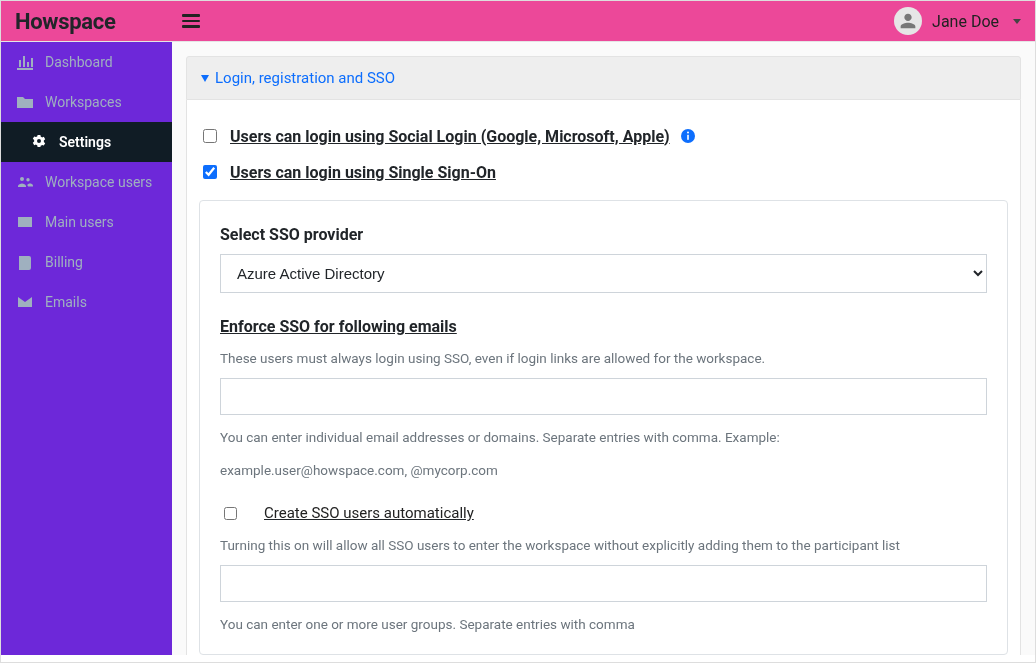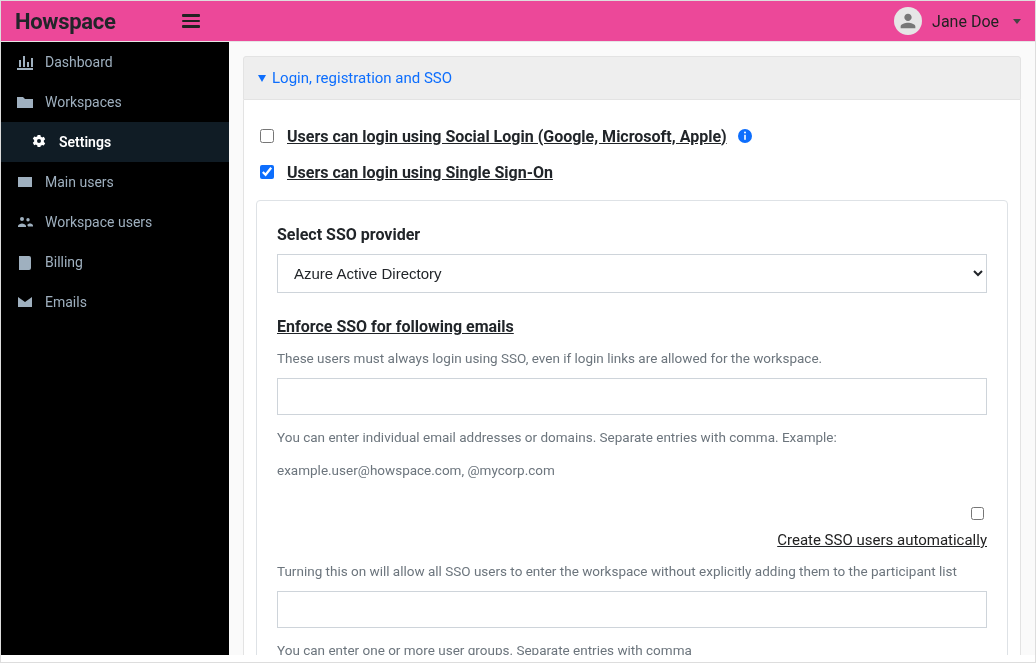--- a/index.html
+++ b/index.html
@@ -54,22 +54,22 @@
   .username { font-size: 16px; color: #222; }
   .caret-down {
     width: 0; height: 0;
     border-left: 4px solid transparent;
     border-right: 4px solid transparent;
     border-top: 5px solid #444;
     margin-left: 4px;
   }
   .layout { display: flex; height: calc(100% - 48px); }
   .sidebar {
-    width: 228px;
-    background: #000000;
+    width: 171px;
+    background: #6d28d9;
     color: #9fb0bf;
     flex-shrink: 0;
   }
   .side-item {
     display: flex; align-items: center; gap: 12px;
     padding: 12px 16px;
     cursor: pointer;
     font-size: 14px;
   }
   .side-item.active { background: #101c25; color: #fff; font-weight: 600; padding-left: 30px; }
@@ -129,21 +129,21 @@
     padding: 9px 12px;
     font-size: 15px;
     border: 1px solid #ced4da;
     border-radius: 0;
     margin-top: 10px;
     background: #fff;
     color: #212529;
   }
   .mt20 { margin-top: 24px; text-decoration: underline; }
   .mt12 { margin-top: 12px; }
-  .sub-check { display:flex; align-items:flex-end; gap:8px;flex-direction:column; }
+  .sub-check { display:flex; align-items:center; gap:24px; }
   .sub-check input[type=checkbox]{ width:13px; height:13px; cursor:pointer; }
   .sub-check label { font-size: 15px; color:#222; }
 </style>
 </head>
 <body>
 
 <div class="topbar">
   <span class="brand">Howspace</span>
   <span class="topbar-gap"></span>
   <span class="hamburger">
@@ -185,32 +185,32 @@
       <span class="icon">
         <svg viewBox="0 0 16 16" fill="currentColor">
             <path d="M9.4 1l.4 1.8c.5.2.9.4 1.3.7l1.7-.7 1.4 2.4-1.4 1.2c0 .3.1.5.1.8s0 .5-.1.8l1.4 1.2-1.4 2.4-1.7-.7c-.4.3-.8.5-1.3.7L9.4 13H6.6l-.4-1.8c-.5-.2-.9-.4-1.3-.7l-1.7.7L1.8 8.8l1.4-1.2c0-.3-.1-.5-.1-.8s0-.5.1-.8L1.8 4.8l1.4-2.4 1.7.7c.4-.3.8-.5 1.3-.7L6.6 1h2.8zM8 5a2 2 0 100 4 2 2 0 000-4z"></path>
           </svg>
       </span>
       <span>Settings</span>
     </div>
     <div class="side-item">
       <span class="icon">
         <svg viewBox="0 0 16 16" fill="currentColor">
+            <path d="M5 3a2 2 0 110 4 2 2 0 010-4zm6 1a1.7 1.7 0 110 3.4A1.7 1.7 0 0111 4zM1 12c0-1.8 2.7-2.6 4-2.6s4 .8 4 2.6v1H1zm9.2-.8c.2-1.2 1.9-1.7 2.8-1.7 1 0 2.8.6 3 2v1h-5c0-.5-.3-1-.8-1.3z"></path>
+          </svg>
+      </span>
+      <span>Workspace users</span>
+    </div>
+    <div class="side-item">
+      <span class="icon">
+        <svg viewBox="0 0 16 16" fill="currentColor">
             <path d="M1 3h14v10H1zM5 6a1.5 1.5 0 110 3 1.5 1.5 0 010-3zm-2 5c0-1 1.3-1.6 2-1.6s2 .6 2 1.6H3zm6-3h5v1H9zm0 2h5v1H9z"></path>
           </svg>
       </span>
       <span>Main users</span>
-    </div>
-    <div class="side-item">
-      <span class="icon">
-        <svg viewBox="0 0 16 16" fill="currentColor">
-            <path d="M5 3a2 2 0 110 4 2 2 0 010-4zm6 1a1.7 1.7 0 110 3.4A1.7 1.7 0 0111 4zM1 12c0-1.8 2.7-2.6 4-2.6s4 .8 4 2.6v1H1zm9.2-.8c.2-1.2 1.9-1.7 2.8-1.7 1 0 2.8.6 3 2v1h-5c0-.5-.3-1-.8-1.3z"></path>
-          </svg>
-      </span>
-      <span>Workspace users</span>
     </div>
     <div class="side-item">
       <span class="icon">
         <svg viewBox="0 0 16 16" fill="currentColor">
             <path d="M2 2h10a2 2 0 012 2v10a2 2 0 01-2 2H2zM4 2v12M2 5h12M2 8h12"></path>
           </svg>
       </span>
       <span>Billing</span>
     </div>
     <div class="side-item">

